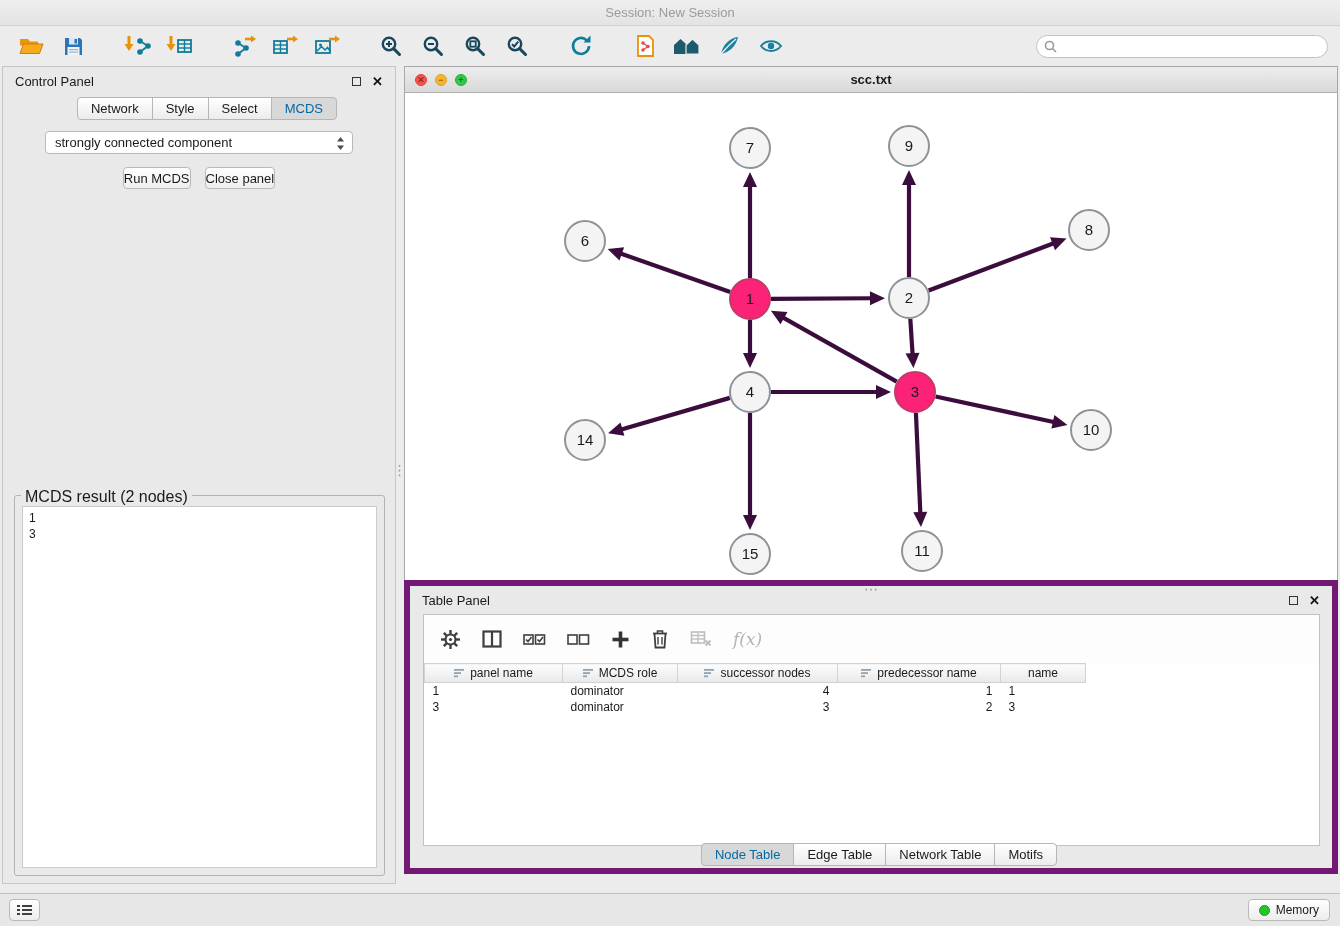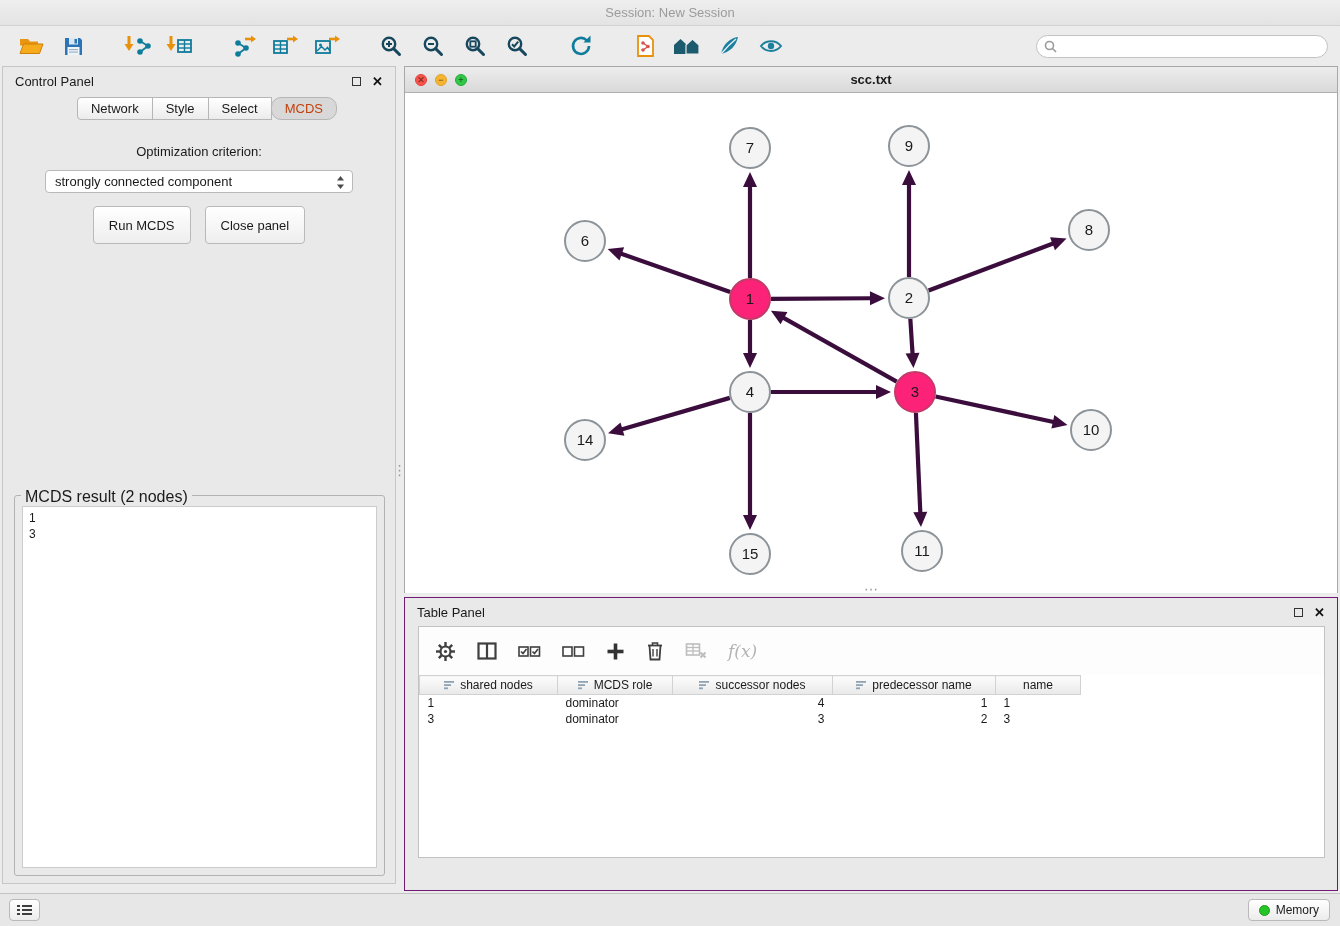--- a/index.html
+++ b/index.html
@@ -25,53 +25,53 @@
   .search-ic { position:absolute; left:8px; top:5px; }
   
   .panel-header { height:28px; display:flex; align-items:center; padding:0 12px; font-size:13px; }
   .panel-controls { margin-left:auto; display:flex; align-items:center; gap:11px; }
   .float-ic { width:9px; height:9px; border:1.5px solid #333; display:inline-block; }
   .close-ic { font-size:13px; font-weight:bold; color:#111; line-height:1; }
   .tab { border:1px solid #b6b6b6; background:linear-gradient(#ffffff,#ececec);
     padding:3px 13px; font-size:13px; margin-left:-1px; white-space:nowrap; }
   .tab:first-child { border-radius:4px 0 0 4px; margin-left:16px; }
   .tab:last-child { border-radius:0 4px 4px 0; }
-  .tab.selected { background:#d8d8d8; color:#c2410c;border-radius:10px; }
+  .tab.selected { background:#d8d8d8; color:#0369a1; }
   
   .control-panel { position:absolute; left:2px; top:66px; width:394px; height:818px;
     background:#e9e9e9; border:1px solid #c6c6c6; }
   .tabs-row { display:flex; justify-content:center; margin-top:2px; }
   .opt-label { text-align:center; margin-top:24px; font-size:13px; }
   .combo { width:308px; height:23px; margin:11px auto 0; background:#fff; border:1px solid #b9b9b9;
     border-radius:4px; display:flex; align-items:center; padding:0 22px 0 9px; position:relative; font-size:13px; }
   .combo-arrows { position:absolute; right:7px; top:4px; }
   .btn-row { display:flex; justify-content:center; gap:14px; margin-top:13px; }
-  .btn { height:38px; padding:0 15px; border:1px solid #b9b9b9; border-radius:4px;
+  .btn { height:22px; padding:0 0; border:1px solid #b9b9b9; border-radius:4px;
     background:linear-gradient(#ffffff,#eeeeee); font-size:13px; font-family:inherit; color:#1a1a1a; }
   .groupbox { position:absolute; left:11px; top:428px; width:371px; height:381px;
     border:1px solid #b3b3b3; border-radius:3px; }
   .groupbox-title { position:absolute; top:-8px; left:6px; background:#e9e9e9; padding:0 4px; font-size:16px; }
   .result-list { position:absolute; left:7px; right:7px; top:10px; bottom:7px; background:#fff;
     border:1px solid #cccccc; font-size:12px; padding:3px 6px; line-height:16px; overflow:hidden; }
   
   .network-window { position:absolute; left:404px; top:66px; width:934px; height:527px;
     border:1px solid #a8a8a8; background:#fff; }
   .net-titlebar { height:26px; background:linear-gradient(#ededed,#d9d9d9); border-bottom:1px solid #b0b0b0;
     position:relative; display:flex; align-items:center; justify-content:center; }
   .net-title { font-size:13px; font-weight:700; }
   .traffic { position:absolute; left:10px; top:7px; display:flex; gap:8px; }
   .light { width:12px; height:12px; border-radius:50%; display:flex; align-items:center; justify-content:center;
     font-size:9px; font-weight:bold; line-height:1; color:rgba(0,0,0,.45); }
   .light.red    { background:#f8544c; border:1px solid #e2423c; }
   .light.yellow { background:#f7b42e; border:1px solid #dfa02a; }
   .light.green  { background:#33c748; border:1px solid #26ad3c; }
   .net-canvas { position:absolute; left:0; top:27px; width:932px; height:499px; background:#fff; }
   
-  .table-panel { position:absolute; left:404px; top:597px; width:934px; height:294px;
-    background:#e9e9e9; border:1px solid #701a75; }
+  .table-panel { position:absolute; left:404px; top:580px; width:934px; height:294px;
+    background:#e9e9e9; border:6px solid #701a75; }
   .table-inner { position:absolute; left:13px; right:12px; top:28px; height:232px;
     background:#fff; border:1px solid #c2c2c2; overflow:hidden; }
   .table-toolbar { height:48px; display:flex; gap:21px; padding:0 16px; background:#fdfdfd; }
   .ttb { display:flex; align-items:center; justify-content:center; }
   .fx { font-family:"DejaVu Serif", serif; font-style:italic; font-size:17px; color:#b3b3b3; }
   .node-table { border-collapse:collapse; table-layout:fixed; width:661px; font-size:12px; }
   .node-table th { border:1px solid #d2d2d2; background:linear-gradient(#fcfcfc,#e9e9e9);
     font-weight:400; font-size:12px; height:19px; padding:0 4px; text-align:center; white-space:nowrap; overflow:hidden; }
   .hdr { display:inline-flex; align-items:center; gap:5px; }
   .node-table td { height:16px; padding:0 8px; font-size:12px; white-space:nowrap; overflow:hidden; }
@@ -244,21 +244,20 @@
       <span class="float-ic"></span>
       <span class="close-ic">✕</span>
     </div>
   </div>
   <div class="tabs-row">
     <div class="tab">Network</div>
     <div class="tab">Style</div>
     <div class="tab">Select</div>
     <div class="tab selected">MCDS</div>
   </div>
-  <div class="opt-label">Optimization criterion:</div>
   <div class="combo">
     <span>strongly connected component</span>
     <span class="combo-arrows">
       <svg width="9" height="15" viewBox="0 0 9 15">
         <path d="M4.5 1 L8 5.5 H1 z" fill="#4a4a4a"></path>
         <path d="M4.5 14 L1 9.5 H8 z" fill="#4a4a4a"></path>
       </svg>
     </span>
   </div>
   <div class="btn-row">
@@ -438,21 +437,21 @@
     <table class="node-table">
       <thead>
         <tr>
           <th style="width:138px">
             <span class="hdr">
                 <svg width="11" height="10" viewBox="0 0 11 10">
                   <rect x="0" y="1" width="10" height="1.8" fill="#8fa3b3"></rect>
                   <rect x="0" y="4.2" width="7" height="1.8" fill="#8fa3b3"></rect>
                   <rect x="0" y="7.4" width="4" height="1.8" fill="#8fa3b3"></rect>
                 </svg>
-                <span>shared nodes</span>
+                <span>panel name</span>
               </span>
           </th>
           <th style="width:115px">
             <span class="hdr">
                 <svg width="11" height="10" viewBox="0 0 11 10">
                   <rect x="0" y="1" width="10" height="1.8" fill="#8fa3b3"></rect>
                   <rect x="0" y="4.2" width="7" height="1.8" fill="#8fa3b3"></rect>
                   <rect x="0" y="7.4" width="4" height="1.8" fill="#8fa3b3"></rect>
                 </svg>
                 <span>MCDS role</span>
@@ -496,20 +495,26 @@
           <tr>
             <td style="text-align: left;">3</td>
             <td style="text-align: left;">dominator</td>
             <td style="text-align: right;">3</td>
             <td style="text-align: right;">2</td>
             <td style="text-align: left;">3</td>
           </tr>
         </tbody>
     </table>
   </div>
+  <div class="bottom-tabs">
+    <div class="tab selected">Node Table</div>
+    <div class="tab">Edge Table</div>
+    <div class="tab">Network Table</div>
+    <div class="tab">Motifs</div>
+  </div>
 </div>
 
 <div class="v-grip">⋮</div>
 <div class="h-grip">⋯</div>
 
 <div class="statusbar">
   <button class="status-left-btn">
     <svg width="15" height="12" viewBox="0 0 15 12">
       <rect x="0" y="1" width="3" height="2" fill="#3f3f3f"></rect>
         <rect x="5" y="1" width="10" height="2" fill="#3f3f3f"></rect>

